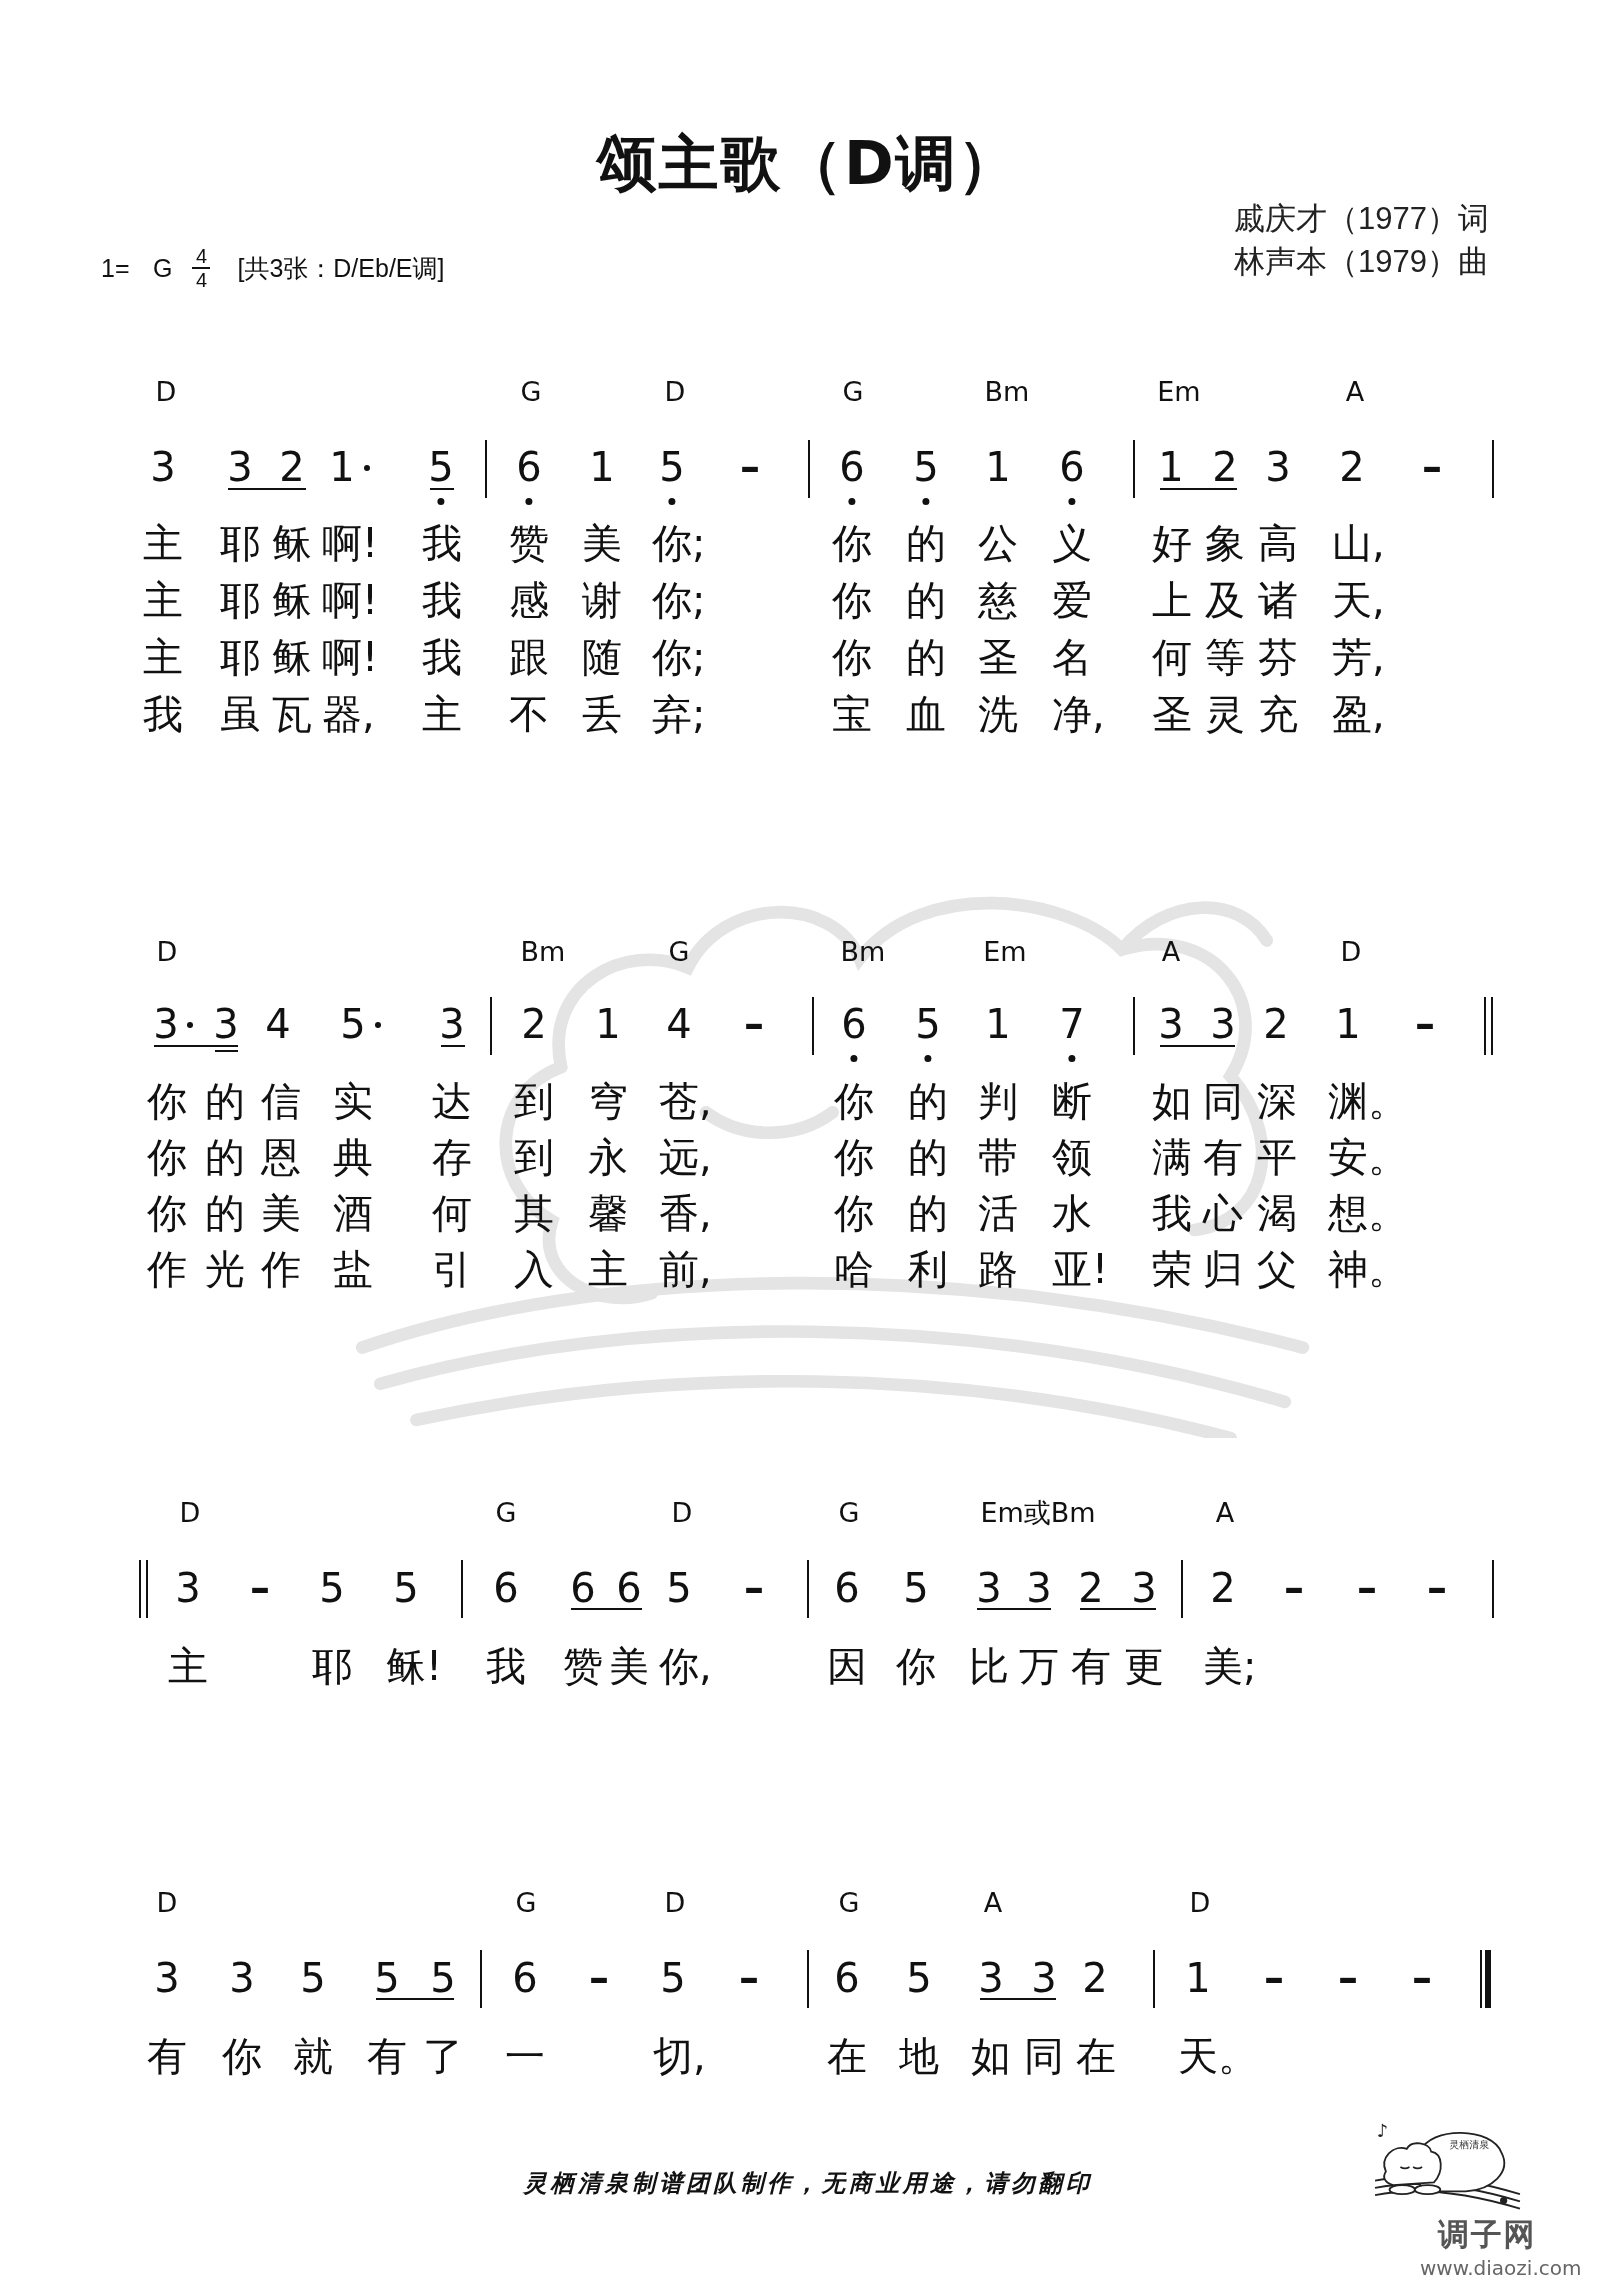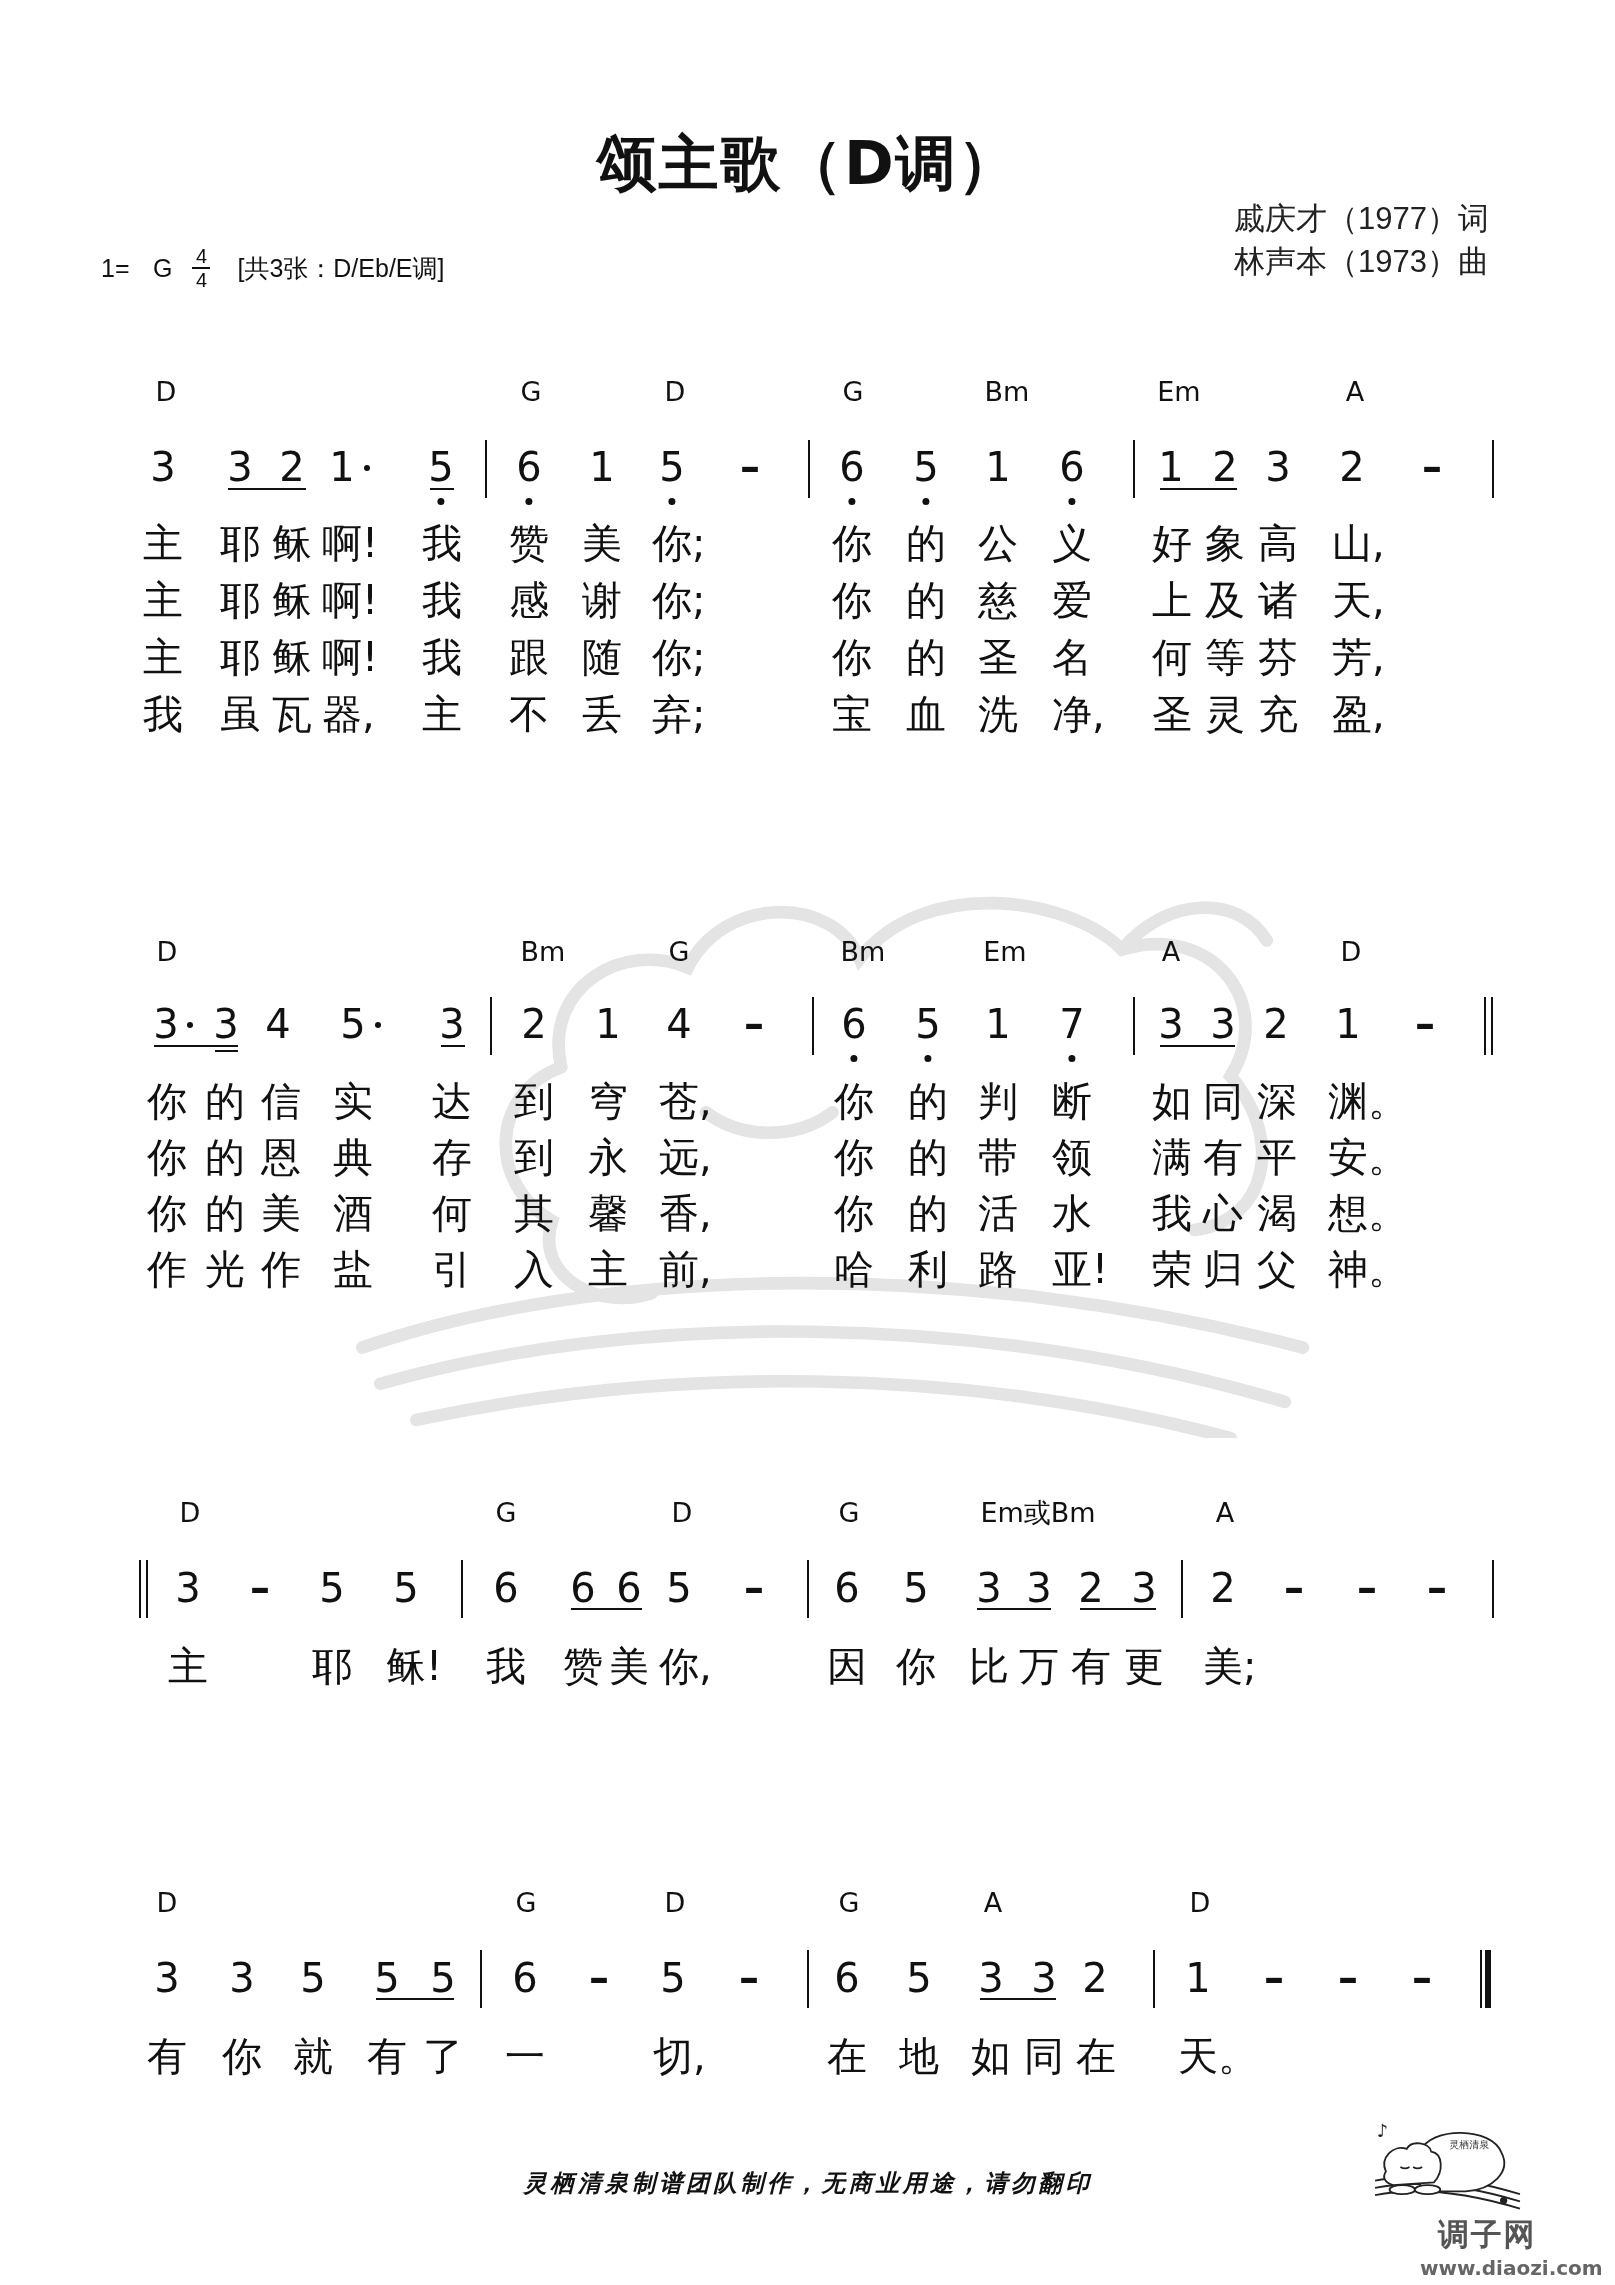--- a/index.html
+++ b/index.html
@@ -22,21 +22,21 @@
   .uline { position: absolute; height: 1.8px; background: #111; }
   .bar { position: absolute; width: 1.8px; background: #111; }
   .bar-thick { position: absolute; width: 6.3px; background: #111; }
   .lyric { position: absolute; font-size: 40px; line-height: 45px; white-space: nowrap; }
   .footer { position: absolute; top: 2167px; left: 0; width: 1616px; text-align: center;
             font-size: 23.5px; font-weight: bold; font-style: italic; letter-spacing: 3.6px;
             font-family: "DejaVu Serif", serif; }
   .watermark { position: absolute; left: 326px; top: 841px; width: 995px; height: 597px; pointer-events: none; }
   .logo { position: absolute; left: 1366px; top: 2117px; width: 163px; height: 100px; }
   .site { position: absolute; left: 1438px; top: 2214px; font-size: 31px; font-weight: bold; color: #555; letter-spacing: 1.8px; }
-  .site-url { position: absolute; left: 1420px; top: 2256px; font-size: 20px; font-weight: bold; color: #666; }
+  .site-url { position: absolute; left: 1420px; top: 2256px; font-size: 20px; font-weight: normal; color: #666; }
 </style>
 </head>
 <body>
 
 <svg class="watermark" viewBox="0 0 1100 660">
   <g fill="none" stroke="#e4e4e4" stroke-width="14" stroke-linecap="round">
     <path d="M260 250 C 240 160, 330 110, 400 140 C 440 60, 560 60, 590 130 C 660 40, 820 60, 880 120 C 980 90, 1050 180, 1000 260 C 1060 330, 1040 420, 960 430"></path>
     <path d="M260 250 C 180 280, 180 380, 250 420 C 230 480, 300 520, 360 500"></path>
     <path d="M880 120 C 930 60, 1010 60, 1040 110"></path>
     <path d="M420 300 C 460 330, 520 330, 560 300"></path>
@@ -53,21 +53,21 @@
   <span class="tonic">G</span>
   <span class="timesig">
     <span>4</span>
     <span class="line"></span>
     <span>4</span>
   </span>
   <span>[共3张：D/Eb/E调]</span>
 </div>
 
 <div class="credit" style="top:199px;">戚庆才（1977）词</div>
-<div class="credit" style="top:242px;">林声本（1973）曲</div>
+<div class="credit" style="top:242px;">林声本（1979）曲</div>
 
 <div id="score">
     <div class="chord" style="left: 166px; top: 375px;">D</div>
     <div class="chord" style="left: 531px; top: 375px;">G</div>
     <div class="chord" style="left: 675px; top: 375px;">D</div>
     <div class="chord" style="left: 853px; top: 375px;">G</div>
     <div class="chord" style="left: 1007px; top: 375px;">Bm</div>
     <div class="chord" style="left: 1179px; top: 375px;">Em</div>
     <div class="chord" style="left: 1355px; top: 375px;">A</div>
     <div class="note" style="left: 163px; top: 445px;">3</div>

